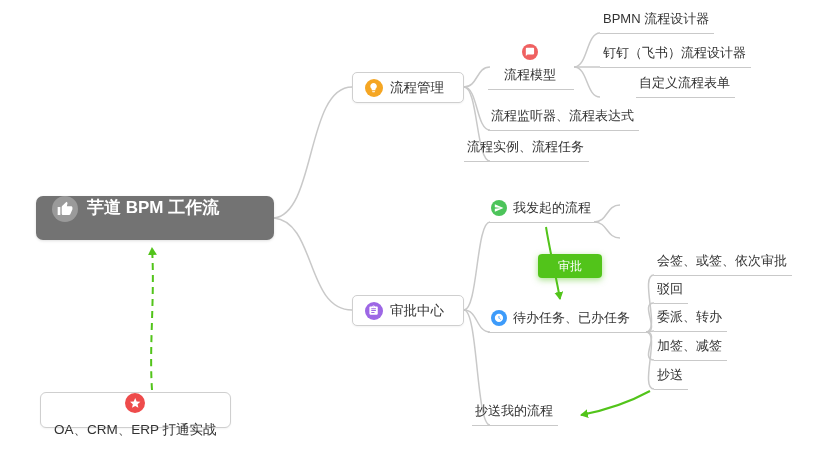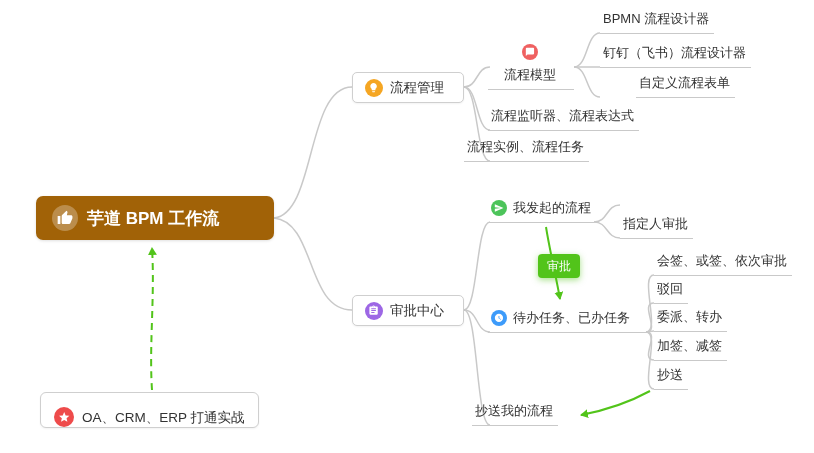--- a/index.html
+++ b/index.html
@@ -8,42 +8,42 @@
     font-family:"Liberation Sans","DejaVu Sans",sans-serif; overflow:hidden;
     color:#333;
   }
   svg.links { position:absolute; left:0; top:0; width:814px; height:453px; z-index:1; }
   .node { z-index:2; }
 
   
   .root-node {
     position:absolute; left:36px; top:196px; width:238px; height:44px;
     box-sizing:border-box; padding:0 16px;
-    display:flex; align-items:center; gap:9px;
-    background:#a16207; border-radius:7px;
+    display:flex; gap:9px;
+    background:#737373; border-radius:7px;
     color:#fff; font-size:17px; font-weight:600; white-space:nowrap;
     box-shadow:0 1px 3px rgba(0,0,0,0.12);
   }
 
   
   .box {
     position:absolute; height:31px; box-sizing:border-box; padding:0 12px;
     display:flex; align-items:center; gap:7px;
     background:#fff; border:1px solid #cfcfcf; border-radius:5px;
     font-size:13.5px; color:#333; white-space:nowrap;
     box-shadow:0 1px 2px rgba(0,0,0,0.05);
   }
   .box.pm { left:352px; top:72px;  width:112px; }
   .box.ac { left:352px; top:295px; width:112px; }
   .note-box {
     position:absolute; left:40px; top:392px; height:36px; box-sizing:border-box;
-    padding:0 13px; display:flex; align-items:flex-end; gap:8px;
+    padding:0 13px; display:flex; align-items:center; gap:8px;
     background:#fff; border:1px solid #cfcfcf; border-radius:6px;
     font-size:13.5px; color:#333; white-space:nowrap;
-    box-shadow:0 1px 2px rgba(0,0,0,0.05); z-index:2;
+    box-shadow:0 1px 2px rgba(0,0,0,0.05); z-index:2;flex-direction:column;
   }
 
   
   .leaf {
     position:absolute; box-sizing:border-box;
     display:flex; align-items:center; gap:6px;
     font-size:13px; line-height:18px; color:#333; white-space:nowrap;
     padding:0 5px 5px 3px; border-bottom:1.5px solid #c9c9c9;
     z-index:2;
   }
@@ -62,21 +62,21 @@
   .bg-red    { background:#ef6161; }
   .bg-purple { background:#9d67e5; }
   .bg-green  { background:#4cc45a; }
   .bg-blue   { background:#3d9bfa; }
   .bg-star   { background:#ee4b4b; }
 
   
   .badge {
     position:absolute; left:538px; top:254px; z-index:3;
     background:#52c41a; color:#fff; font-size:12px; line-height:12px;
-    padding:6px 9px; border-radius:4px; white-space:nowrap;
+    padding:6px 20px; border-radius:4px; white-space:nowrap;
     box-shadow:0 2px 6px rgba(82,196,26,0.5);
   }
 </style>
 </head>
 <body>
 
 <div class="canvas">
 
   <svg class="links">
     <defs>
@@ -168,23 +168,20 @@
 
   <div class="leaf" style="left:488px; top:199px; width:106px;">
     <span class="icon-circle ic-16 bg-green">
       <svg viewBox="0 0 24 24">
           <path d="M2.01 21L23 12 2.01 3 2 10l15 2-15 2z"></path>
         </svg>
     </span>
     <span>我发起的流程</span>
   </div>
 
-  <div class="leaf" style="left:620px; top:215px;">
-    <span>指定人审批</span>
-  </div>
 
   <div class="badge">
     <span>审批</span>
   </div>
 
   <div class="leaf" style="left:488px; top:309px; width:158px;">
     <span class="icon-circle ic-16 bg-blue">
       <svg viewBox="0 0 24 24">
           <path d="M12 2a10 10 0 1 0 0 20 10 10 0 0 0 0-20zm1 10.6l4.2 2.5-.8 1.3L11 13V7h2v5.6z"></path>
         </svg>

